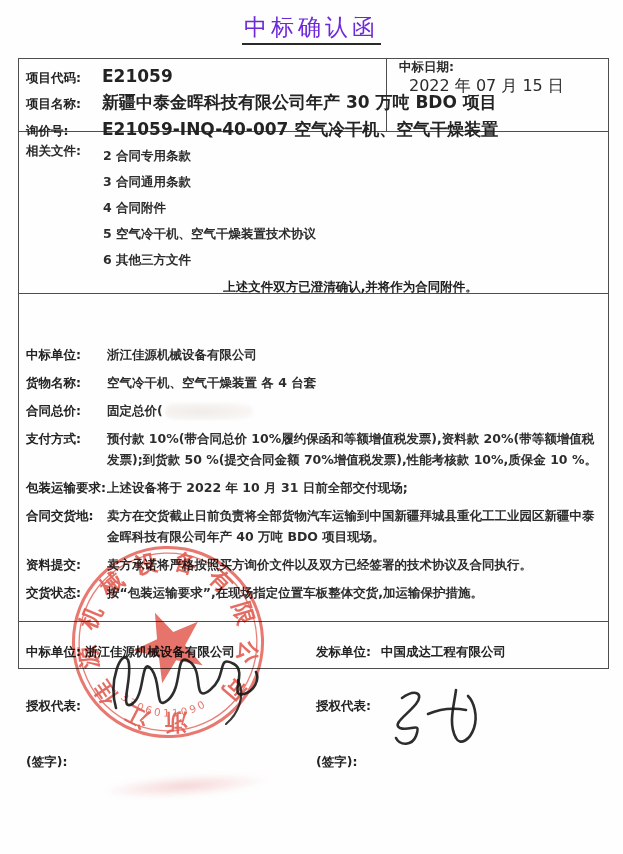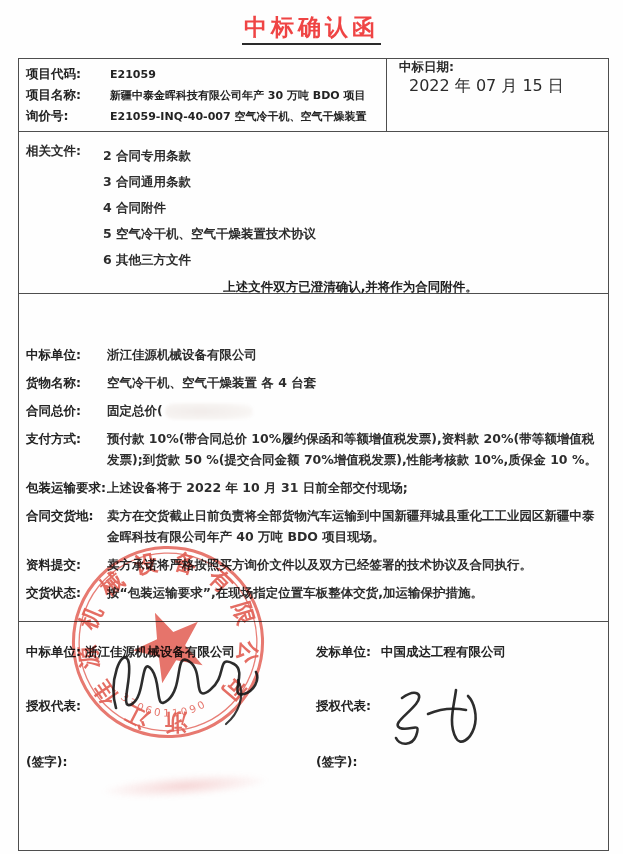--- a/index.html
+++ b/index.html
@@ -9,44 +9,44 @@
     background:#fefefe;
     font-family:"DejaVu Sans","Liberation Sans",sans-serif;
     color:#2b2b2b;
     overflow:hidden;
   }
   .doc-title{
     position:absolute;top:12px;left:0;right:0;
     text-align:center;
   }
   .doc-title span{
-    font-size:23px;font-weight:bold;letter-spacing:4px;
-    color:#ef4444;
+    font-size:23px;font-weight:normal;letter-spacing:4px;
+    color:#6d28d9;
     border-bottom:2px solid #2a2a2a;
     padding:0 2px 3px 2px;
   }
   .sheet{
-    position:absolute;left:18px;top:58px;width:591px;height:793px;
+    position:absolute;left:18px;top:58px;width:591px;height:611px;
     border:1px solid #4e4e4e;
     box-sizing:border-box;
   }
   .row{position:absolute;left:0;right:0;box-sizing:border-box;}
   .row1{top:0;height:73px;border-bottom:1px solid #4e4e4e;}
   .row1-left{
     position:absolute;left:0;top:0;bottom:0;width:368px;
     border-right:1px solid #4e4e4e;box-sizing:border-box;
     padding:7px 6px 0 7px;
   }
   .row1-right{
     position:absolute;left:368px;top:0;bottom:0;right:0;
     display:flex;align-items:flex-start;padding-left:12px;box-sizing:border-box;flex-direction:column;
   }
   .kv{display:flex;margin-bottom:4px;align-items:baseline;}
   .kv .lbl{width:76px;flex-shrink:0;font-weight:bold;font-size:12.5px;color:#232323;}
-  .kv .val{font-weight:bold;font-size:11px;color:#232323;white-space:nowrap;margin-left:8px;}
+  .kv .val{font-weight:bold;font-size:17px;color:#232323;white-space:nowrap;}
   .row2{top:73px;height:162px;border-bottom:1px solid #4e4e4e;padding:11px 10px 0 7px;}
   .row2 .lbl{position:absolute;left:7px;top:11px;font-weight:bold;font-size:12.5px;}
   .doc-items{margin-left:77px;}
   .doc-item{font-size:12.5px;font-weight:bold;color:#2d2d2d;line-height:26px;}
   .doc-note{font-size:12.5px;font-weight:bold;color:#1e1e1e;line-height:26px;margin-left:77px;margin-top:1px;text-align:center;}
   .row3{top:235px;height:328px;border-bottom:1px solid #4e4e4e;padding:50px 10px 0 7px;}
   .frow{display:flex;margin-bottom:7px;}
   .frow .lbl{width:81px;flex-shrink:0;font-weight:bold;font-size:12.5px;line-height:21px;color:#232323;}
   .frow .val{flex:1;font-weight:bold;font-size:12.5px;line-height:21px;color:#2d2d2d;}
   .redact{

